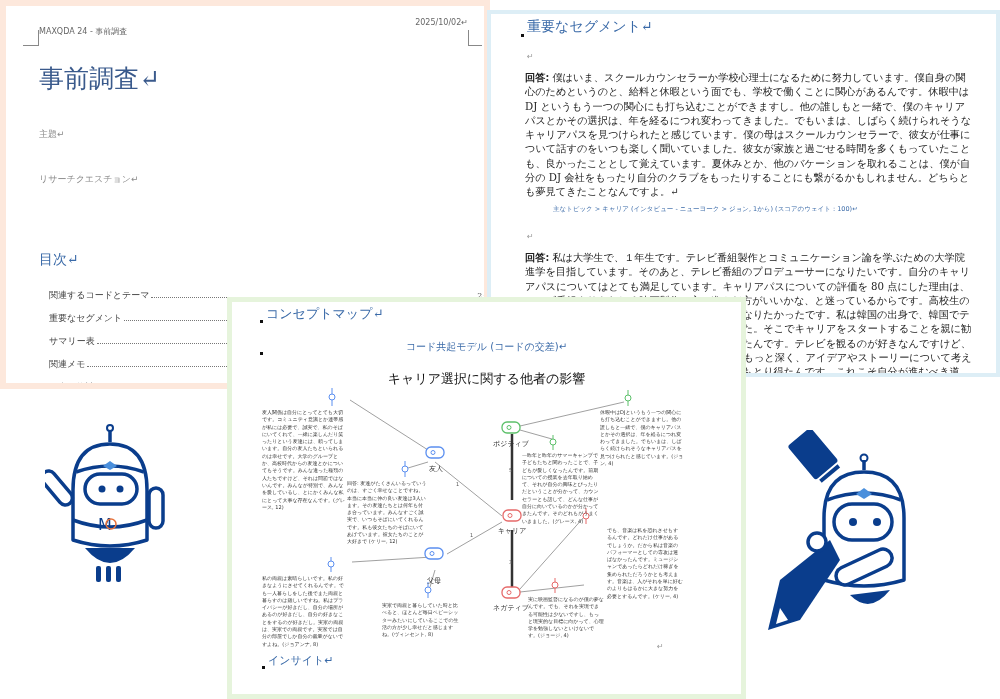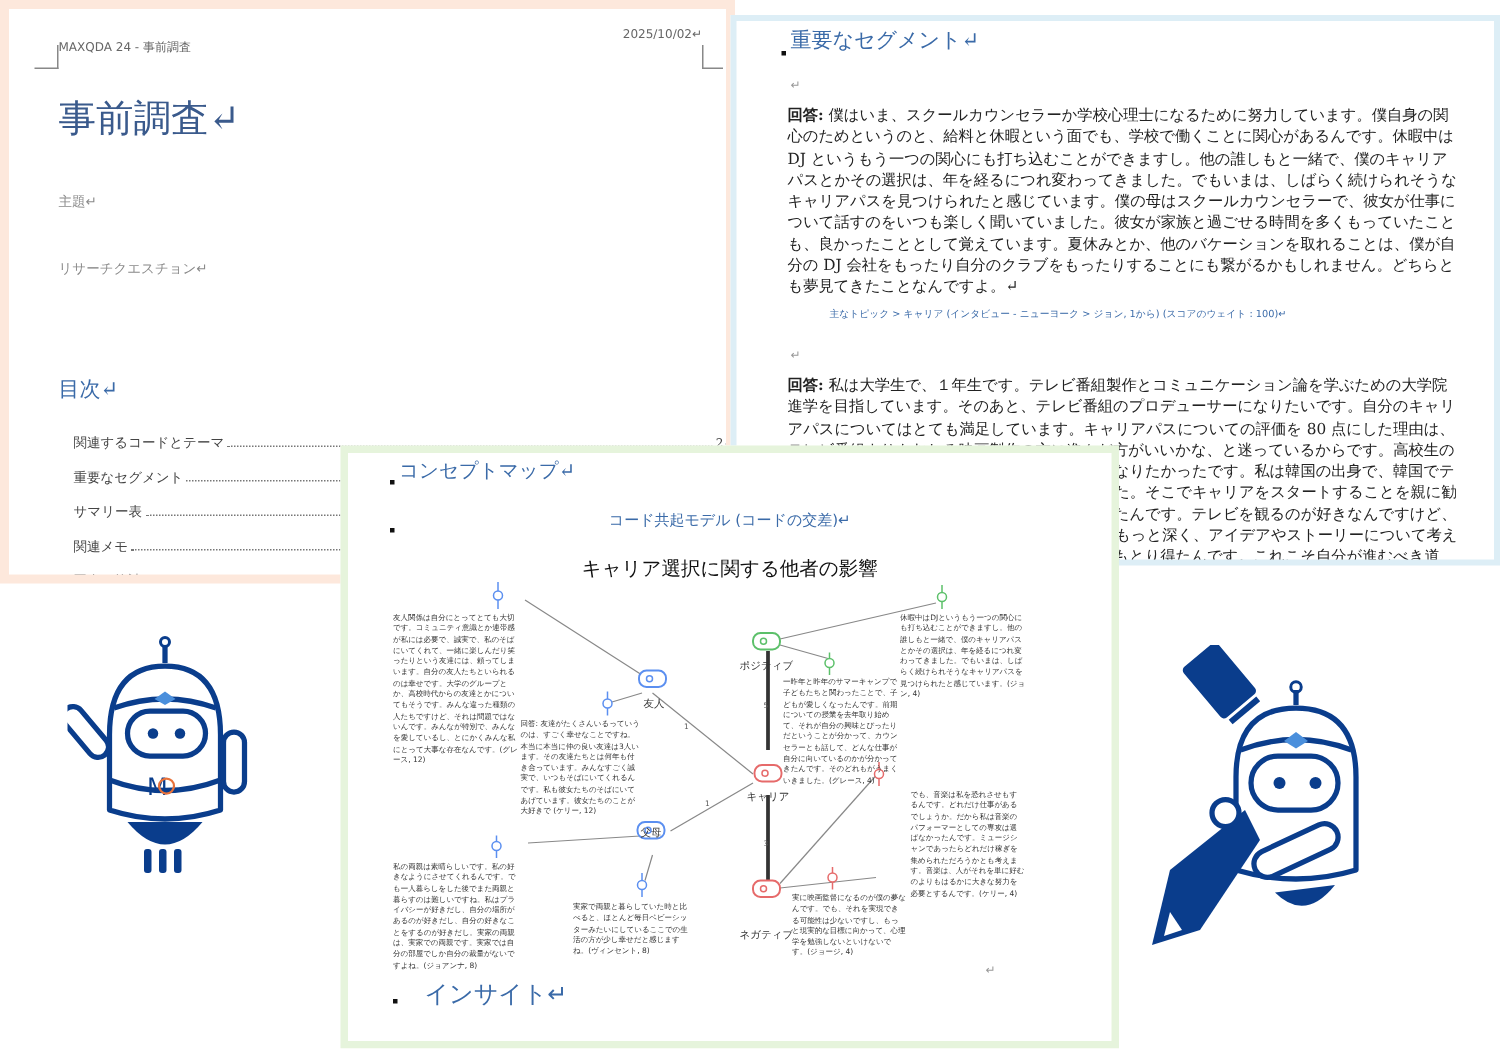--- a/index.html
+++ b/index.html
@@ -31,21 +31,21 @@
   .para-mark { position: absolute; font-size: 8px; color: #999; }
   #page2 .seg { position: absolute; left: 34px; width: 448px; font-family: "DejaVu Serif", serif; font-size: 10.2px; line-height: 14.3px; color: #222; }
   #page2 .seg b { font-weight: bold; }
   #page2 .seg-src { position: absolute; left: 62px; top: 191px; font-size: 6.5px; color: #3a6aa8; }
 
   
   #page3 { left: 227px; top: 297px; width: 519px; height: 402px; border: 5px solid #e6f4dc; }
   #page3 .sec-title { position: absolute; left: 34px; top: 3px; font-family: "DejaVu Serif", serif; font-size: 13px; color: #3a6aa8; }
   #page3 .model-title { position: absolute; left: 0; width: 100%; top: 38px; text-align: center; font-size: 10px; color: #3a6aa8; }
   #page3 .map-title { position: absolute; left: 0; width: 100%; top: 68px; text-align: center; font-size: 13px; color: #111; }
-  #page3 .insight-title { position: absolute; left: 36px; top: 351px; font-family: Liberation Serif, serif; font-size: 16px; color: #3a6aa8; margin-left: 15px; }
+  #page3 .insight-title { position: absolute; left: 36px; top: 351px; font-family: Liberation Serif, serif; font-size: 11px; color: #3a6aa8; }
   #page3 .insight-text { position: absolute; left: 36px; top: 381px; font-size: 9.5px; color: #222; }
   #page3 svg.map { position: absolute; left: 0; top: 0; }
   .quote { position: absolute; font-size: 5px; line-height: 7.3px; color: #333; }
   .node-label { position: absolute; font-size: 7px; color: #333; text-align: center; }
 
   
   .robot { position: absolute; }
 </style>
 </head>
 <body>
@@ -186,23 +186,23 @@
       </g>
       <g stroke="#e66a6a">
         <line x1="323" y1="276" x2="323" y2="291"></line>
           <circle cx="323" cy="283" r="3" fill="#fff"></circle>
       </g>
     </g>
   </svg>
 
   <div class="node-label" style="left:193px;top:162px;width:22px;">友人</div>
   <div class="node-label" style="left:264px;top:224px;width:32px;">キャリア</div>
-  <div class="node-label" style="left:190px;top:248px;width:24px;">父母</div>
+  <div class="node-label" style="left:190px;top:274px;width:24px;">父母</div>
   <div class="node-label" style="left:260px;top:137px;width:38px;">ポジティブ</div>
-  <div class="node-label" style="left:260px;top:301px;width:38px;margin-top:15px;">ネガティブ</div>
+  <div class="node-label" style="left:260px;top:301px;width:38px;">ネガティブ</div>
 
   <div class="quote" style="left:30px;top:107px;width:86px;">友人関係は自分にとってとても大切です。コミュニティ意識とか連帯感が私には必要で、誠実で、私のそばにいてくれて、一緒に楽しんだり笑ったりという友達には、頼ってしまいます。自分の友人たちといられるのは幸せです。大学のグループとか、高校時代からの友達とかについてもそうです。みんな違った種類の人たちですけど、それは問題ではないんです。みんなが特別で、みんなを愛しているし、とにかくみんな私にとって大事な存在なんです。(グレース, 12)</div>
   <div class="quote" style="left:115px;top:178px;width:80px;">回答: 友達がたくさんいるっていうのは、すごく幸せなことですね。本当に本当に仲の良い友達は3人います。その友達たちとは何年も付き合っています。みんなすごく誠実で、いつもそばにいてくれるんです。私も彼女たちのそばにいてあげています。彼女たちのことが大好きで (ケリー, 12)</div>
   <div class="quote" style="left:30px;top:273px;width:82px;">私の両親は素晴らしいです。私の好きなようにさせてくれるんです。でも一人暮らしをした後でまた両親と暮らすのは難しいですね。私はプライバシーが好きだし、自分の場所があるのが好きだし、自分の好きなことをするのが好きだし。実家の両親は、実家での両親です。実家では自分の部屋でしか自分の裁量がないですよね。(ジョアンナ, 8)</div>
   <div class="quote" style="left:150px;top:300px;width:80px;">実家で両親と暮らしていた時と比べると、ほとんど毎日ベビーシッターみたいにしているここでの生活の方が少し幸せだと感じますね。(ヴィンセント, 8)</div>
   <div class="quote" style="left:290px;top:150px;width:80px;">一昨年と昨年のサマーキャンプで子どもたちと関わったことで、子どもが愛しくなったんです。前期についての授業を去年取り始めて、それが自分の興味とぴったりだということが分かって、カウンセラーとも話して、どんな仕事が自分に向いているのかが分かってきたんです。そのどれもがうまくいきました。(グレース, 4)</div>
   <div class="quote" style="left:368px;top:107px;width:84px;">休暇中はDJというもう一つの関心にも打ち込むことができますし。他の誰しもと一緒で、僕のキャリアパスとかその選択は、年を経るにつれ変わってきました。でもいまは、しばらく続けられそうなキャリアパスを見つけられたと感じています。(ジョン, 4)</div>
   <div class="quote" style="left:375px;top:225px;width:76px;">でも、音楽は私を恐れさせもするんです。どれだけ仕事があるでしょうか。だから私は音楽のパフォーマーとしての専攻は選ばなかったんです。ミュージシャンであったらどれだけ稼ぎを集められただろうかとも考えます。音楽は、人がそれを単に好むのよりもはるかに大きな努力を必要とするんです。(ケリー, 4)</div>
   <div class="quote" style="left:296px;top:294px;width:76px;">実に映画監督になるのが僕の夢なんです。でも、それを実現できる可能性は少ないですし、もっと現実的な目標に向かって、心理学を勉強しないといけないです。(ジョージ, 4)</div>
   <div class="para-mark" style="left:425px;top:340px;">↵</div>

